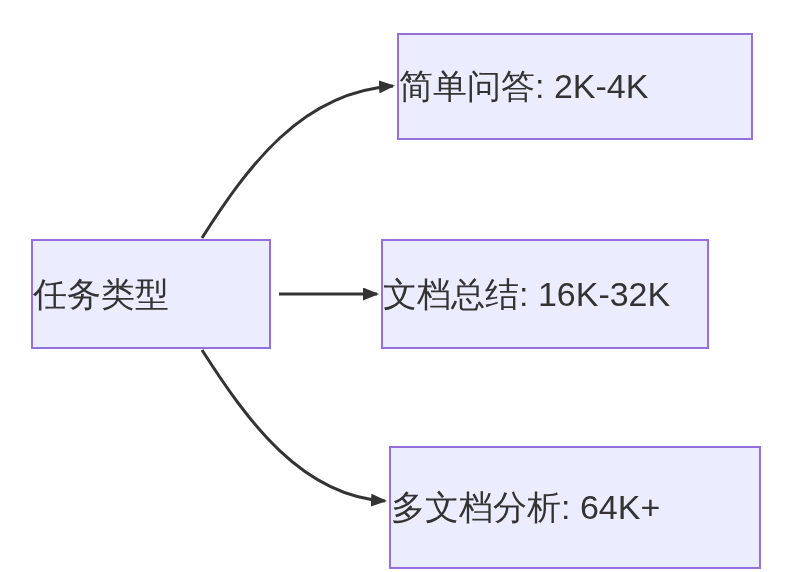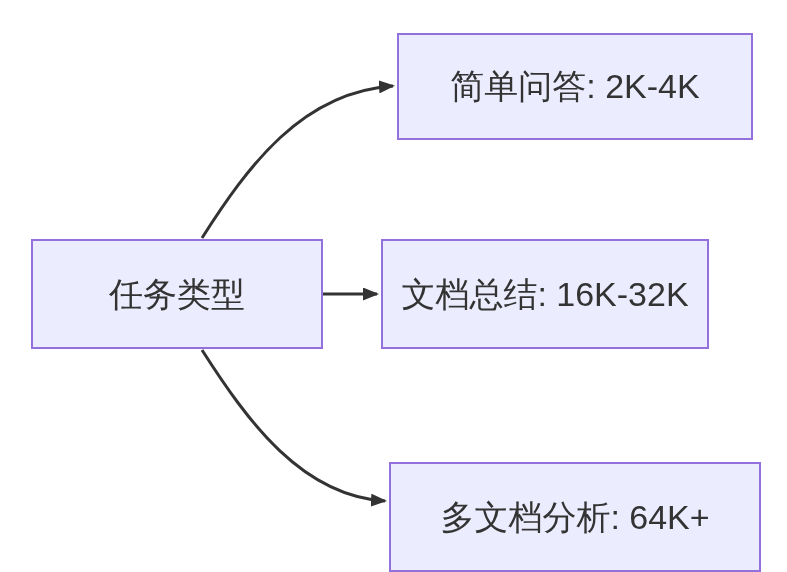--- a/index.html
+++ b/index.html
@@ -37,33 +37,33 @@
   .arrowhead {
     fill: var(--edge-stroke);
     stroke: none;
   }
   .node {
     position: absolute;
     background: var(--node-fill);
     border: 2px solid var(--node-border);
     display: flex;
     align-items: center;
-    justify-content: center;
+    justify-content: flex-start;
     text-align: center;
   }
   .node-label {
     color: var(--label-text);
     font-size: 34px;
     line-height: 1.2;
     white-space: nowrap;
   }
-  .node-source  { left: 31px;  top: 239px; width: 292px; height: 110px; }
+  .node-source  { left: 31px;  top: 239px; width: 240px; height: 110px; }
   .node-qa      { left: 397px; top: 33px;  width: 356px; height: 107px; }
   .node-summary { left: 381px; top: 239px; width: 328px; height: 110px; }
-  .node-multidoc{ left: 389px; top: 446px; width: 372px; height: 110px; margin-top: 16px; }
+  .node-multidoc{ left: 389px; top: 446px; width: 372px; height: 123px; }
 </style>
 </head>
 <body>
 
 <div class="canvas">
 
   <svg class="edges-layer" viewBox="0 0 787 572" xmlns="http://www.w3.org/2000/svg">
     <defs>
       <marker id="arrow" markerUnits="userSpaceOnUse" markerWidth="16" markerHeight="13" viewBox="0 0 16 13" refX="14" refY="6.5" orient="auto">
         <polygon class="arrowhead" points="0,0 16,6.5 0,13"></polygon>

